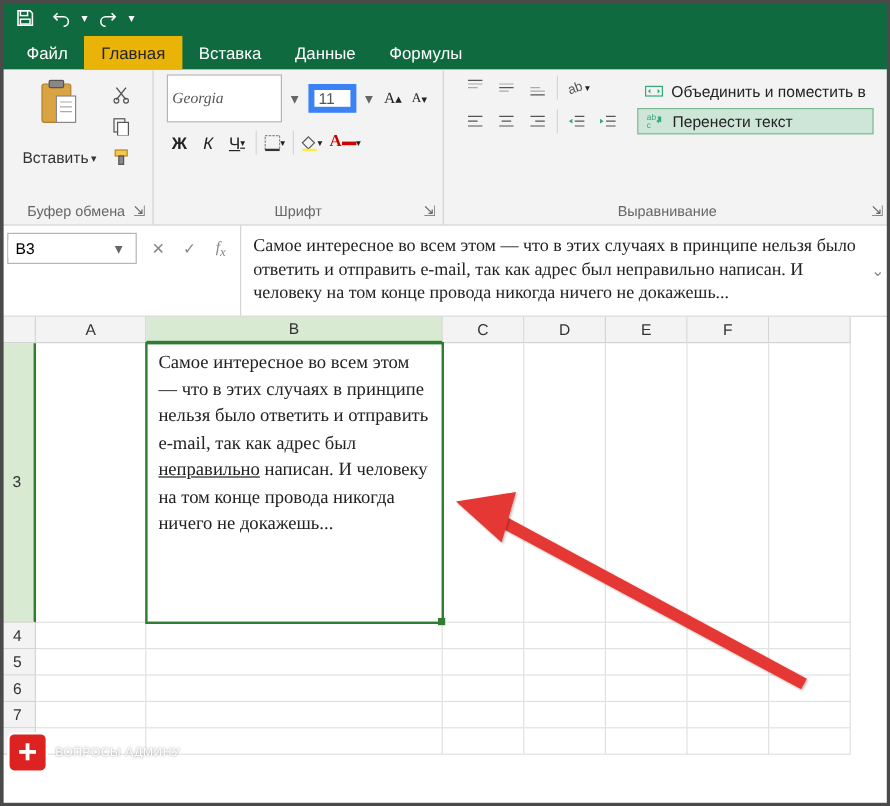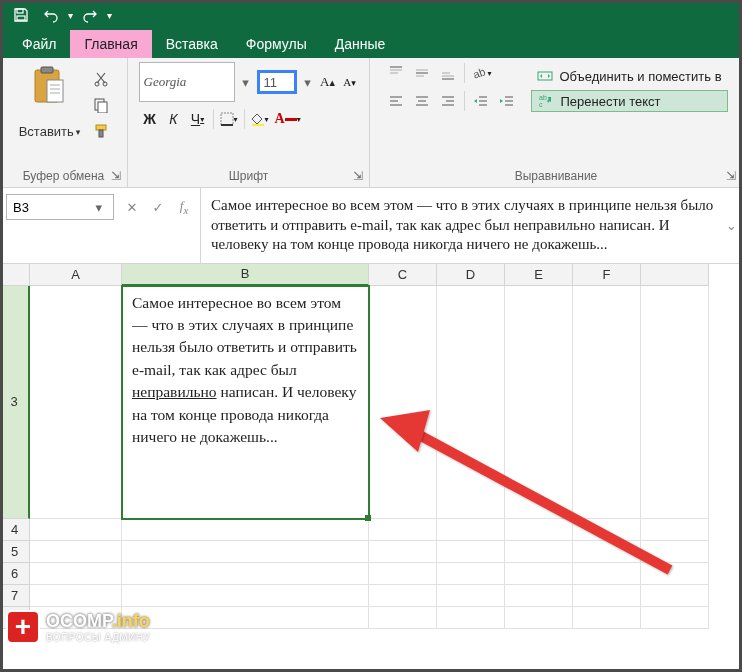--- a/index.html
+++ b/index.html
@@ -6,40 +6,40 @@
   body { font-family: "Segoe UI", Tahoma, sans-serif; font-size: 13px; color: #222; background: #fff; width: 742px; height: 672px; overflow: hidden; position: relative; }
   
   
   .titlebar { height: 30px; background: #0f6b3f; display: flex; align-items: center; padding: 0 8px; gap: 4px; }
   .titlebar .qat-btn { width: 26px; height: 24px; display: flex; align-items: center; justify-content: center; color: #fff; cursor: pointer; }
   .titlebar .qat-btn svg { display: block; }
   
   
   .tabs { height: 28px; background: #0f6b3f; display: flex; align-items: flex-end; padding-left: 8px; }
   .tab { padding: 6px 14px; color: #fff; font-size: 14px; cursor: pointer; }
-  .tab.active { background: #f9a8d4; color: #222; }
+  .tab.active { background: #eab308; color: #222; }
   
   
   .ribbon { background: #f3f3f3; border-bottom: 1px solid #d4d4d4; display: flex; height: 130px; }
   .group { border-right: 1px solid #d4d4d4; padding: 4px 8px 2px 8px; display: flex; flex-direction: column; justify-content: space-between; align-items: center; }
   .group-content { display: flex; align-items: flex-start; gap: 6px; flex: 1; }
   .group-label { font-size: 12px; color: #666; text-align: center; padding: 2px 0; width: 100%; position: relative; }
   .group-label .dl { position: absolute; right: -4px; top: 2px; width: 14px; height: 14px; cursor: pointer; }
   
   .paste-btn { display: flex; flex-direction: column; align-items: center; gap: 18px; cursor: pointer; padding: 4px; }
   .paste-icon { width: 36px; height: 40px; }
   .paste-caret { font-size: 13px; color: #333; display: flex; align-items: center; gap: 2px; }
   
   .mini-btns { display: flex; flex-direction: column; gap: 4px; padding-top: 6px; }
   .mini-btn { width: 22px; height: 22px; display: flex; align-items: center; justify-content: center; cursor: pointer; }
   
   .font-group .group-content { flex-direction: column; gap: 6px; align-items: flex-start; }
   .font-row { display: flex; align-items: center; gap: 4px; }
   .font-name { width: 96px; height: 40px; border: 1px solid #b5b5b5; background: #fff; font-size: 13px; padding: 0 4px; display: flex; align-items: center; font-family: Georgia, serif; font-style: italic; color: #555; }
-  .font-size { width: 40px; height: 24px; border: 3px solid #3b82f6; background: #fff; font-size: 13px; padding: 0 4px; display: flex; align-items: center; color: #555; }
+  .font-size { width: 40px; height: 24px; border: 5px solid #3b82f6; background: #fff; font-size: 13px; padding: 0 4px; display: flex; align-items: center; color: #555; }
   .caret { width: 14px; text-align: center; color: #666; cursor: pointer; }
   .fs-btn { width: 18px; height: 18px; display: flex; align-items: center; justify-content: center; cursor: pointer; font-size: 13px; }
   
   .style-row { display: flex; align-items: center; gap: 2px; }
   .style-btn { min-width: 22px; height: 22px; display: flex; align-items: center; justify-content: center; cursor: pointer; font-size: 14px; padding: 0 2px; }
   .sep { width: 1px; height: 20px; background: #d4d4d4; margin: 0 2px; }
   
   .align-group .group-content { flex-direction: column; gap: 6px; align-items: flex-start; }
   .align-row { display: flex; align-items: center; gap: 2px; }
   .align-btn { width: 24px; height: 22px; display: flex; align-items: center; justify-content: center; cursor: pointer; }
@@ -108,22 +108,22 @@
         <path d="M11 4l3 3-3 3M14 7H6a4 4 0 0 0 0 8" fill="none" stroke="#fff" stroke-width="1.3"></path>
       </svg>
   </div>
   <span style="color:#fff;font-size:10px;cursor:pointer">▾</span>
 </div>
 
 <div class="tabs">
   <div class="tab">Файл</div>
   <div class="tab active">Главная</div>
   <div class="tab">Вставка</div>
+  <div class="tab">Данные</div>
   <div class="tab">Формулы</div>
-  <div class="tab">Данные</div>
 </div>
 
 <div class="ribbon">
 
   <div class="group" style="width:128px">
     <div class="group-content">
       <div class="paste-btn">
         <svg class="paste-icon" viewBox="0 0 36 40">
           <rect x="4" y="4" width="24" height="32" rx="2" fill="#d9a441" stroke="#b0802c"></rect>
           <rect x="10" y="1" width="12" height="6" rx="1" fill="#888" stroke="#555"></rect>
@@ -409,18 +409,17 @@
         <feDropShadow dx="1" dy="1" stdDeviation="1" flood-opacity="0.3"></feDropShadow>
       </filter>
     </defs>
   <path d="M300 180 L40 40" stroke="#e53935" stroke-width="10" filter="url(#sh)"></path>
   <path d="M10 28 L60 20 L48 62 Z" fill="#e53935" filter="url(#sh)"></path>
 </svg>
 
 <div class="watermark">
   <div class="wm-plus">+</div>
   <div>
-    <div class="wm-text"><span>OCOMP</span><span style="color:#ffd54f">.info</span></div>
     <div class="wm-sub">ВОПРОСЫ АДМИНУ</div>
   </div>
 </div>
 
 <div class="outer-border"></div>
 
 </body></html>

